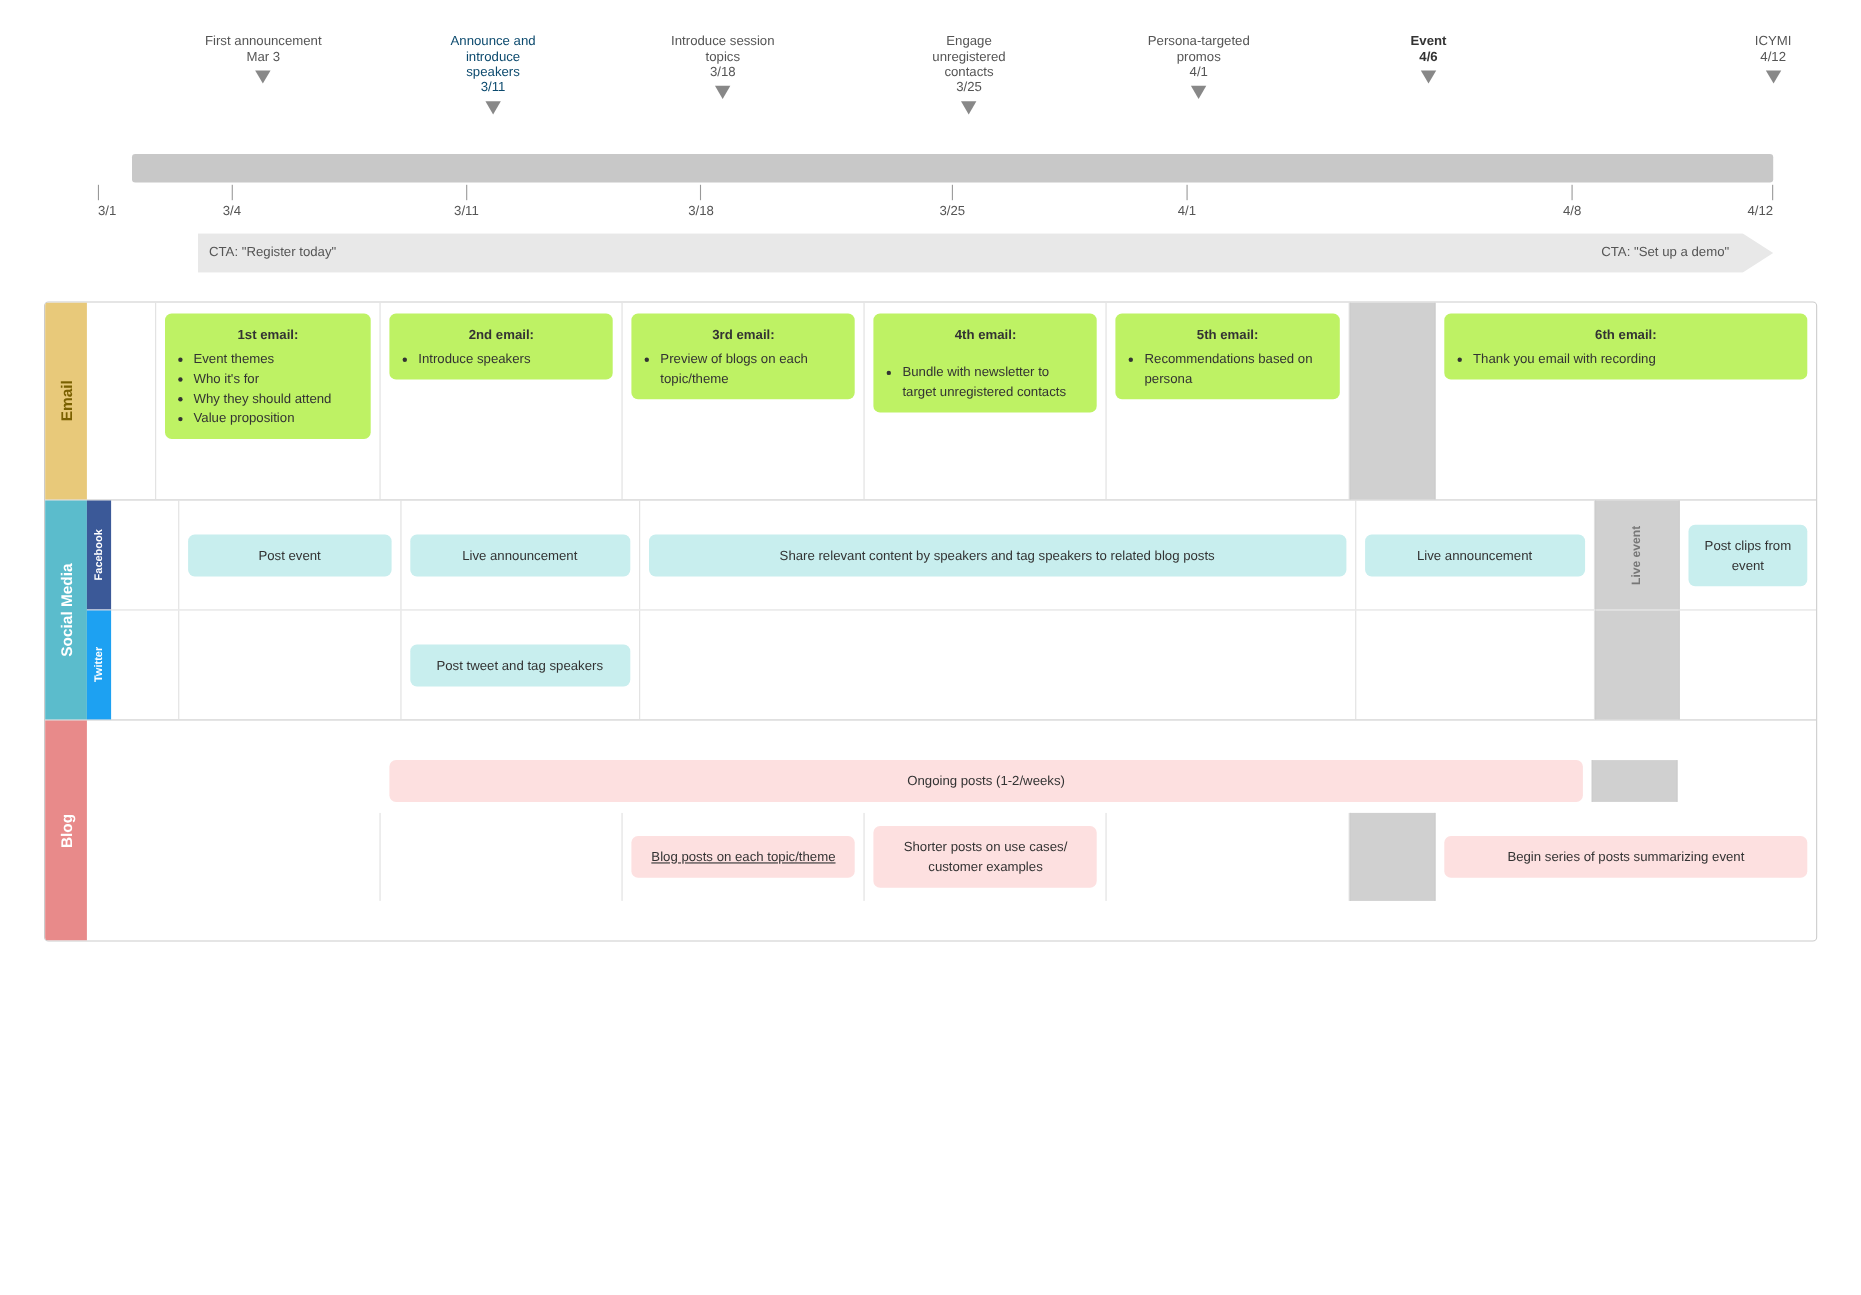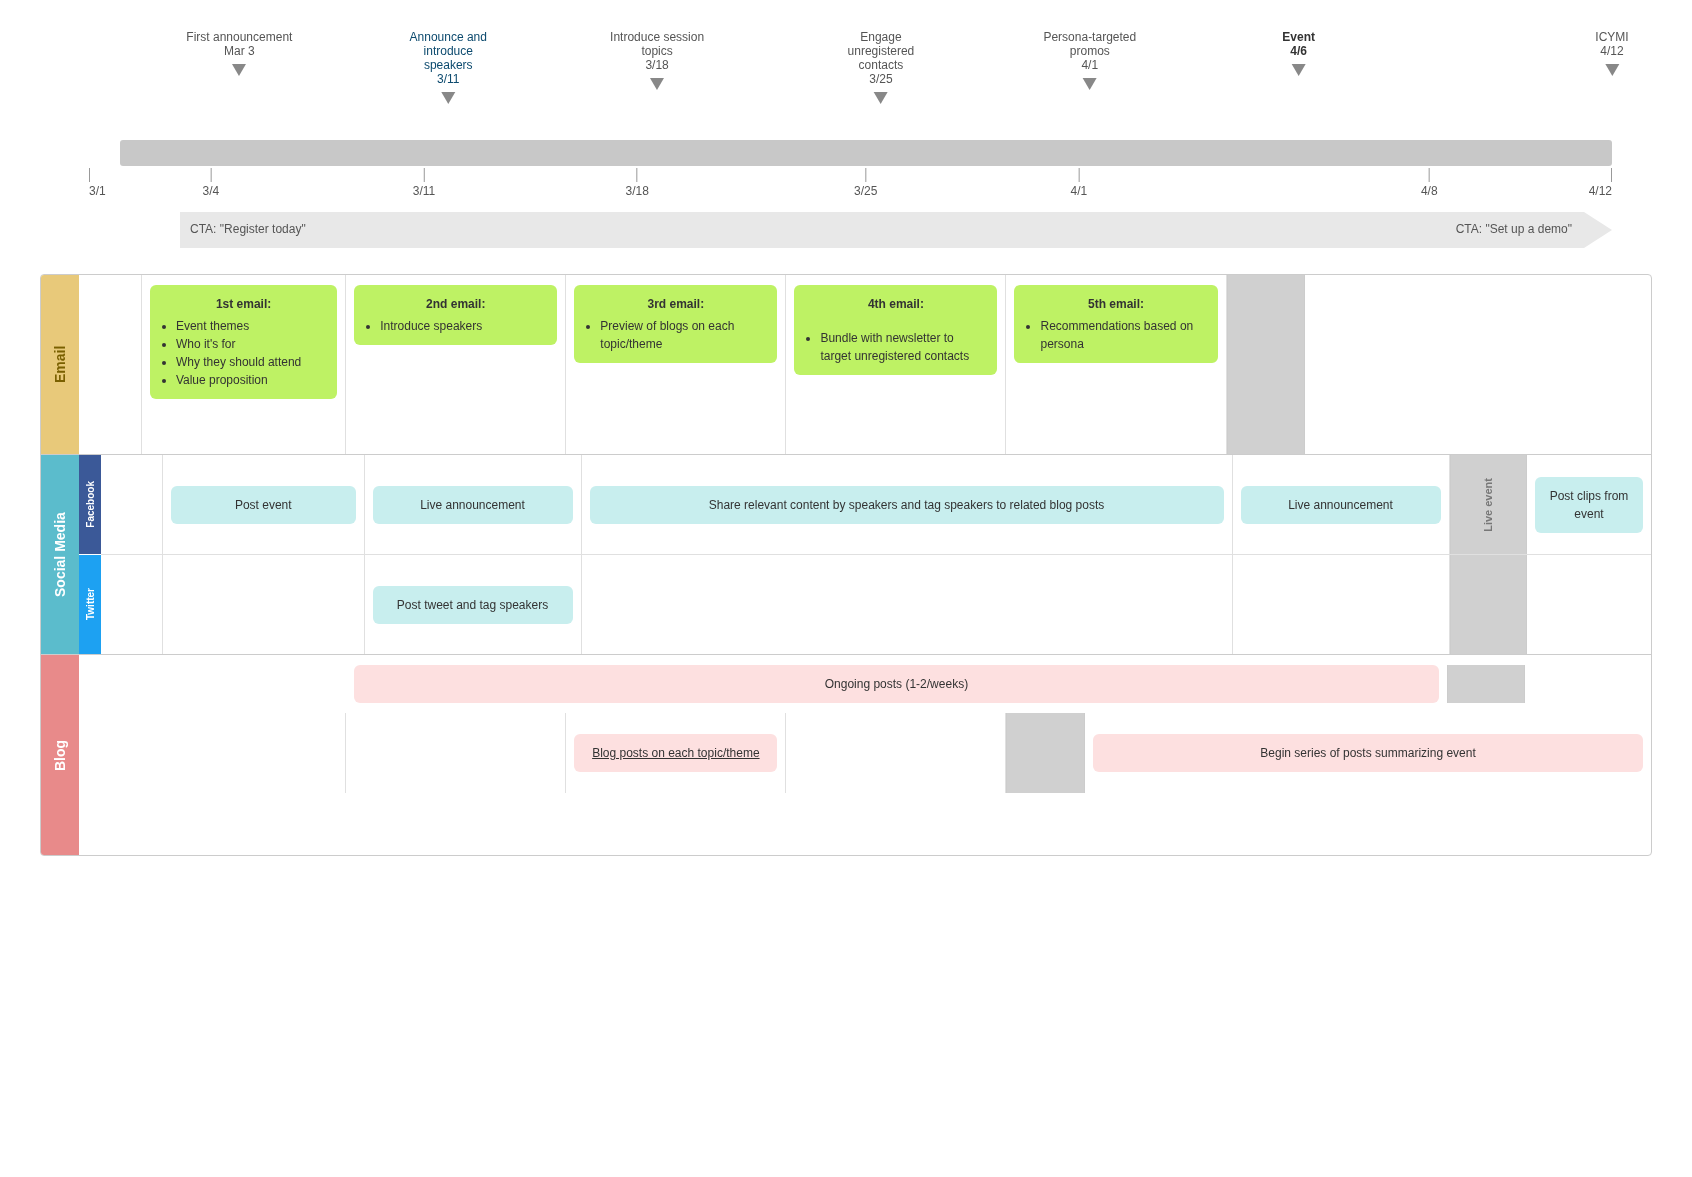--- a/index.html
+++ b/index.html
@@ -238,20 +238,28 @@
         <div class="card card-yellow">
           <div style="font-weight:bold;margin-bottom:4px;">5th email:</div>
           <ul>
             <li>Recommendations based on persona</li>
           </ul>
         </div>
       </div>
 
       <div style="width:5%;background:#d0d0d0;border-left:1px solid #ccc;border-right:1px solid #ccc;"></div>
 
+      <div class="email-col" style="flex:1;padding:10px 8px;">
+        <div class="card card-yellow">
+          <div style="font-weight:bold;margin-bottom:4px;">6th email:</div>
+          <ul>
+            <li>Thank you email with recording</li>
+          </ul>
+        </div>
+      </div>
     </div>
   </div>
 
   <div class="grid-row" style="min-height:200px;">
     <div class="row-label social-label">Social Media</div>
     <div class="row-content" style="flex-direction:column;">
 
       <div style="display:flex;flex:1;height:100%;">
 
         <div style="display:flex;flex-direction:column;width:22px;min-width:22px;">
@@ -312,21 +320,21 @@
 
             <div style="flex:1;height:100%;"></div>
           </div>
         </div>
       </div>
     </div>
   </div>
 
   <div class="grid-row" style="min-height:200px;">
     <div class="row-label blog-label">Blog</div>
-    <div class="row-content" style="flex-direction:column;justify-content:flex-start;padding:10px 0;">
+    <div class="row-content" style="flex-direction:column;justify-content:center;padding:10px 0;">
 
       <div style="display:flex;width:100%;margin-bottom:10px;">
 
         <div style="width:4%;"></div>
 
         <div style="width:13%;"></div>
 
         <div style="width:70%;padding:0 8px;">
           <div class="card card-pink">Ongoing posts (1-2/weeks)</div>
         </div>
@@ -341,20 +349,23 @@
         <div style="width:4%;border-right:1px solid #e0e0e0;"></div>
 
         <div style="width:13%;border-right:1px solid #e0e0e0;min-height:80px;"></div>
 
         <div style="width:14%;border-right:1px solid #e0e0e0;min-height:80px;"></div>
 
         <div style="width:14%;padding:8px;display:flex;align-items:center;justify-content:center;border-right:1px solid #e0e0e0;min-height:80px;text-decoration:underline;">
           <div class="card card-pink">Blog posts on each topic/theme</div>
         </div>
 
+        <div style="width:14%;padding:8px;display:flex;align-items:center;justify-content:center;border-right:1px solid #e0e0e0;min-height:80px;">
+          <div class="card card-pink">Shorter posts on use cases/ customer examples</div>
+        </div>
 
         <div style="width:14%;border-right:1px solid #e0e0e0;min-height:80px;"></div>
 
         <div style="width:5%;background:#d0d0d0;border-left:1px solid #ccc;border-right:1px solid #ccc;min-height:80px;"></div>
 
         <div style="flex:1;padding:8px;display:flex;align-items:center;justify-content:center;min-height:80px;">
           <div class="card card-pink">Begin series of posts summarizing event</div>
         </div>
       </div>
     </div>

